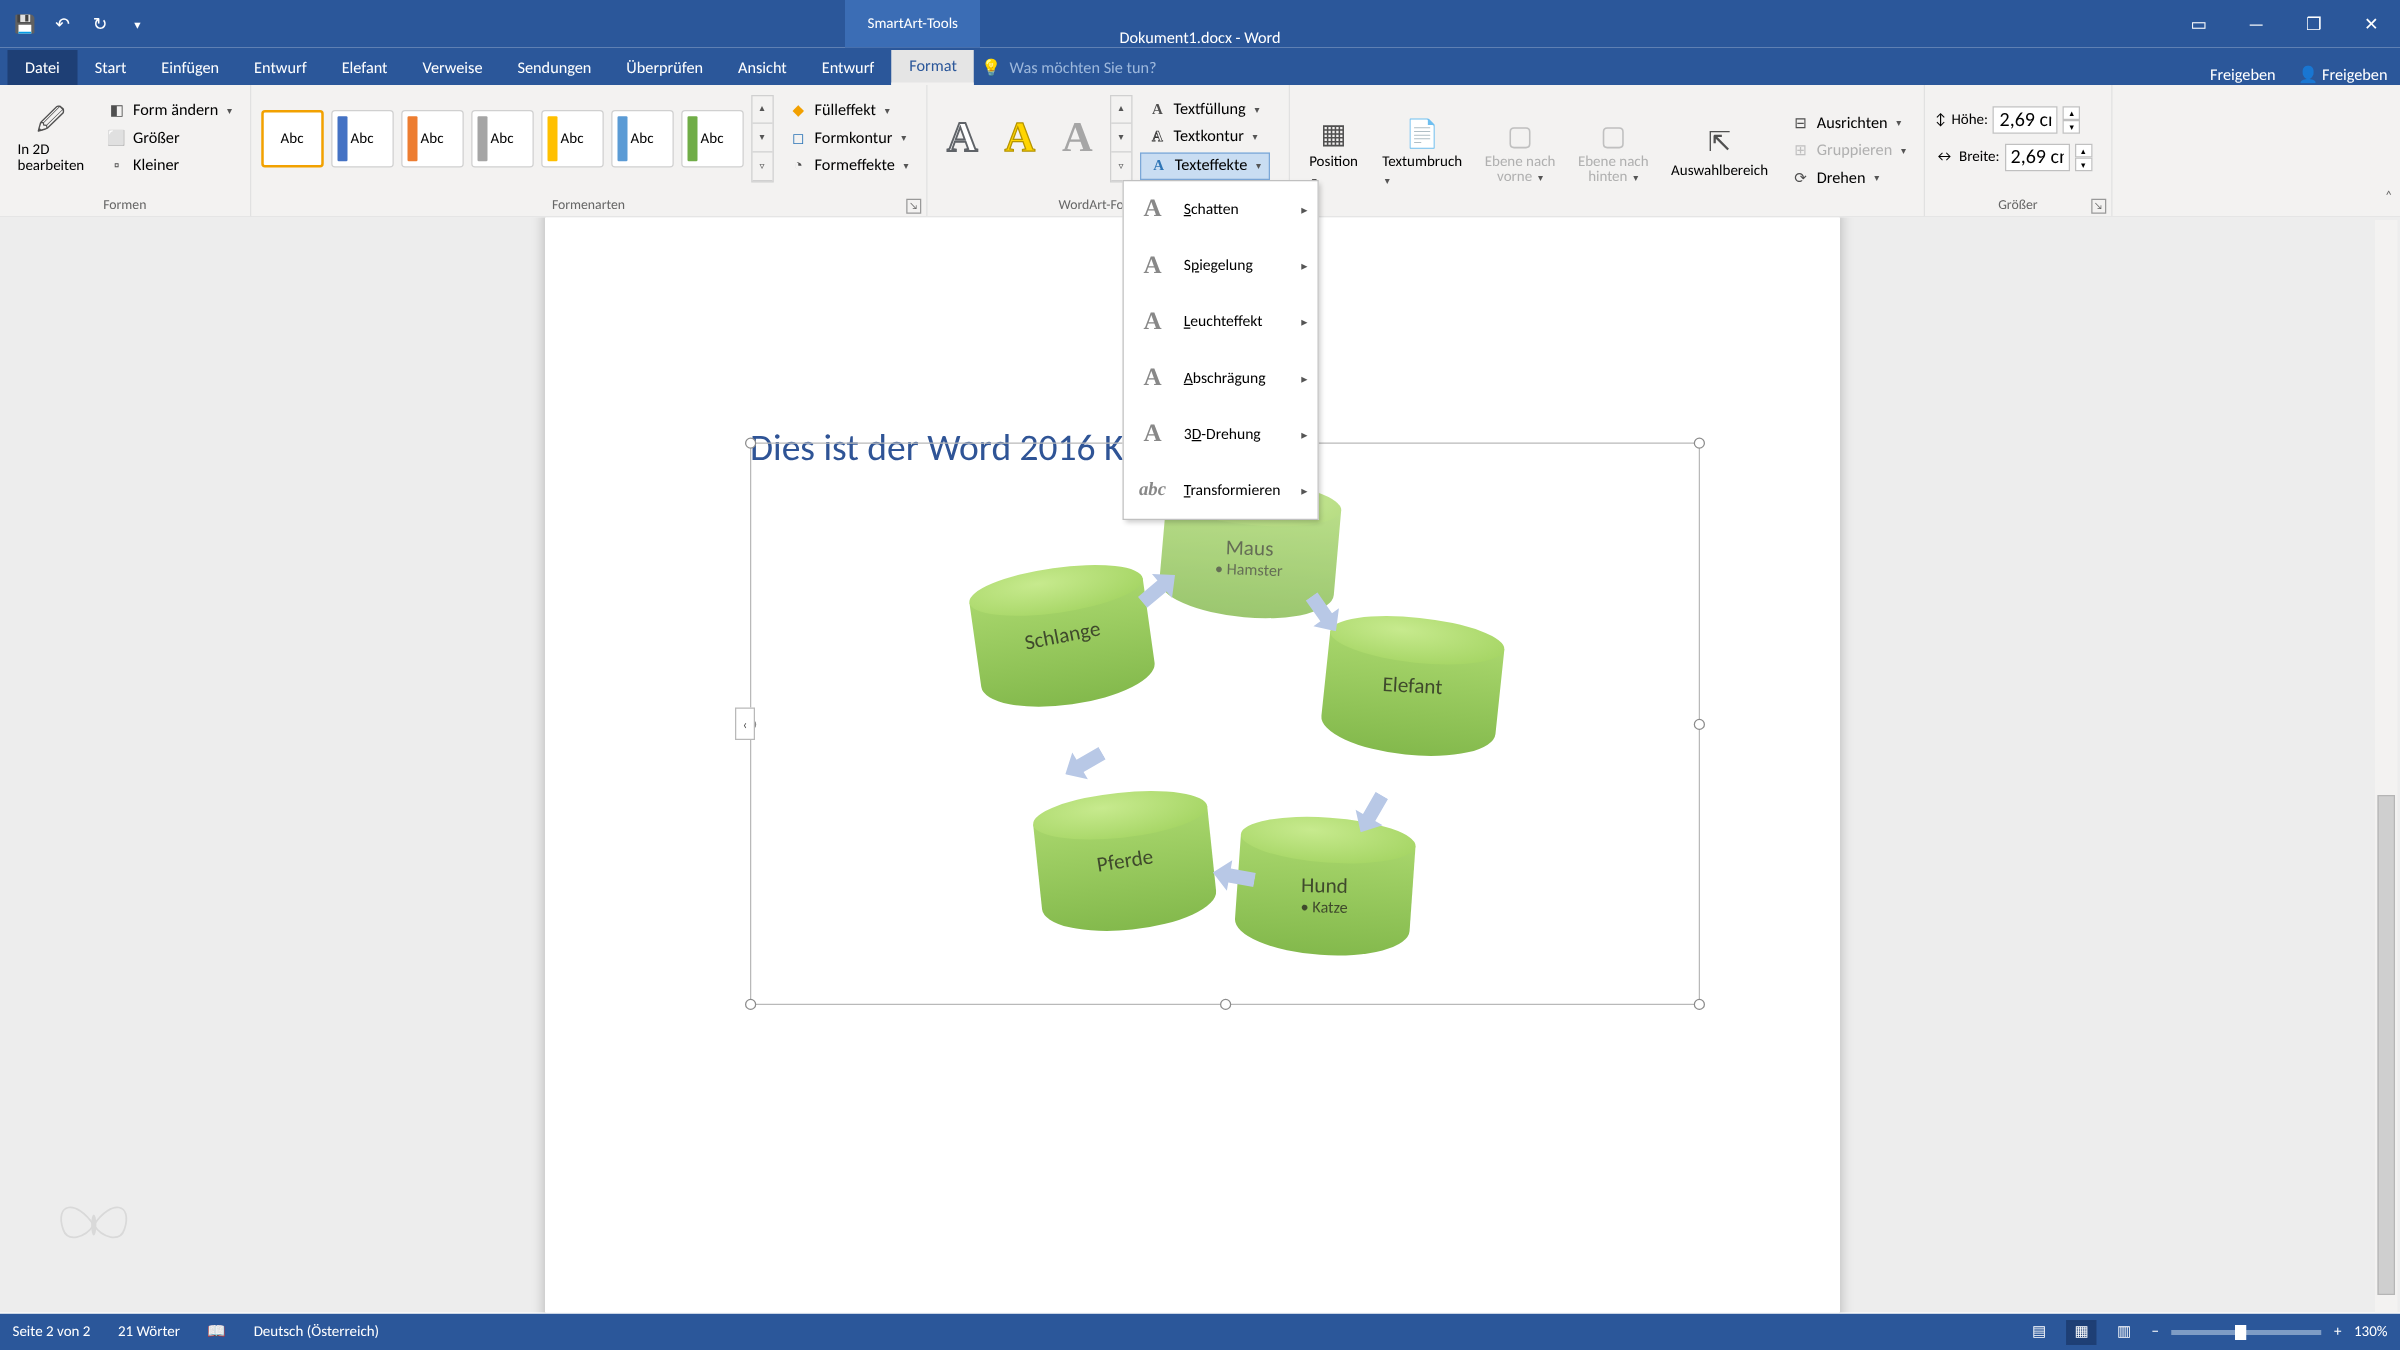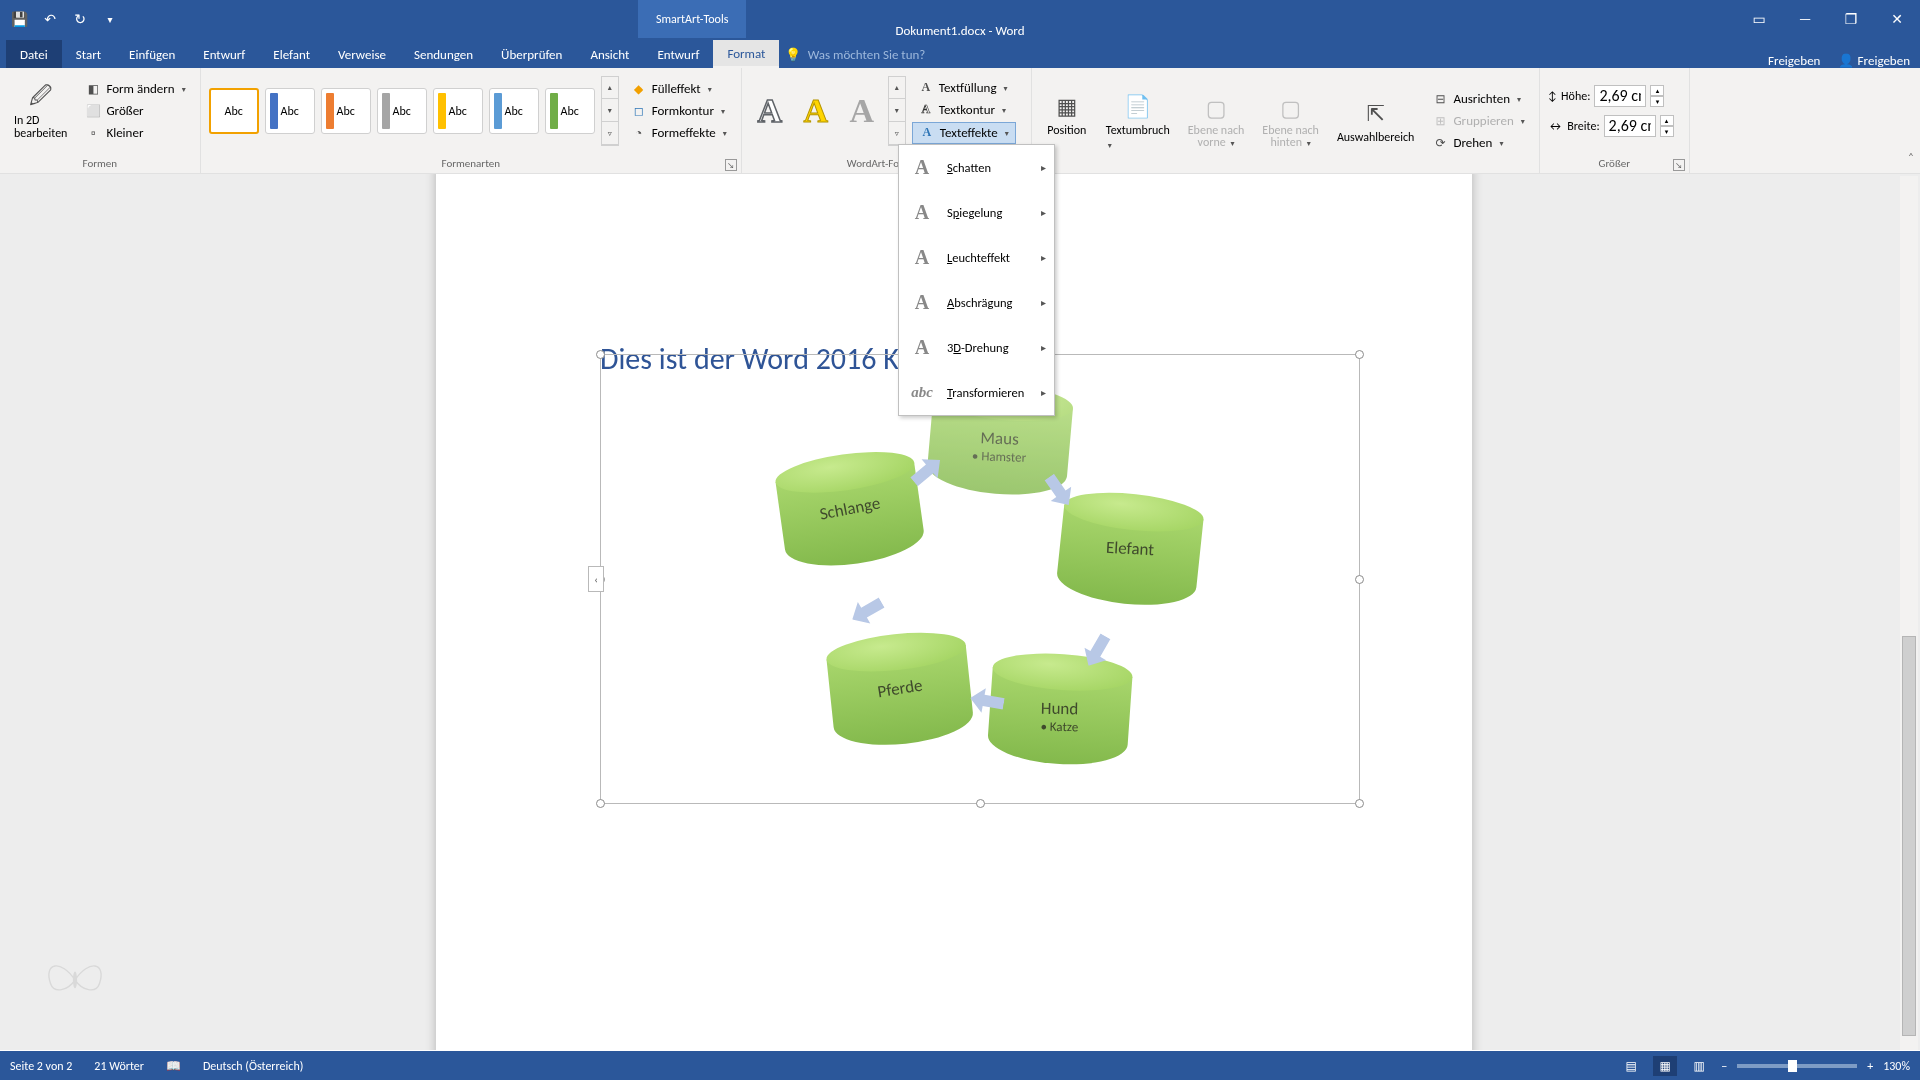--- a/index.html
+++ b/index.html
@@ -1,21 +1,21 @@
 <!DOCTYPE html>
 <html><head>
 <meta charset="utf-8">
 <style>
 * { margin:0; padding:0; box-sizing:border-box; font-family:"Segoe UI","Calibri",sans-serif; }
 body { background:#fff; overflow:hidden; width:1920px; height:1080px; position:relative; font-size:14px;}
 .titlebar { height:38px; background:#2b579a; display:flex; align-items:stretch; color:#fff; position:relative;}
 .qat { display:flex; align-items:center; padding:0 6px; gap:2px;}
 .qat-btn { width:28px; height:28px; display:flex; align-items:center; justify-content:center; color:#fff; font-size:14px;}
 .title-center { position:absolute; left:0; right:0; display:flex; align-items:flex-end; justify-content:center; height:38px; pointer-events:none;}
-.smart-tools-tab { position:absolute; left:638px; top:0; height:38px; background:#3b6db5; display:flex; align-items:center; padding:0 18px; font-size:12px;}
+.smart-tools-tab { position:absolute; left:676px; top:0; height:38px; background:#3b6db5; display:flex; align-items:center; padding:0 18px; font-size:12px;}
 .doc-title{font-size:13px;}
 .window-controls { margin-left:auto; display:flex; align-items:center;}
 .win-btn { width:46px; height:38px; display:flex; align-items:center; justify-content:center; color:#fff;}
 
 .tabs { height:30px; background:#2b579a; display:flex; align-items:flex-end; padding-left:6px; position:relative;}
 .tab { padding:0 14px; height:28px; display:flex; align-items:center; color:#fff; font-size:13px;}
 .tab.active-format { background:#e5e5e5; color:#2b579a; border-bottom:2px solid #f3f2f1;}
 .tab.tell-me { color:#9db8dc; padding-left:6px;}
 .tell-bulb{margin-right:6px; font-size:13px; color:#ffd76a;}
 .tab-right { margin-left:auto; display:flex; align-items:center; padding-right:10px; color:#fff; font-size:13px; gap:18px;}

